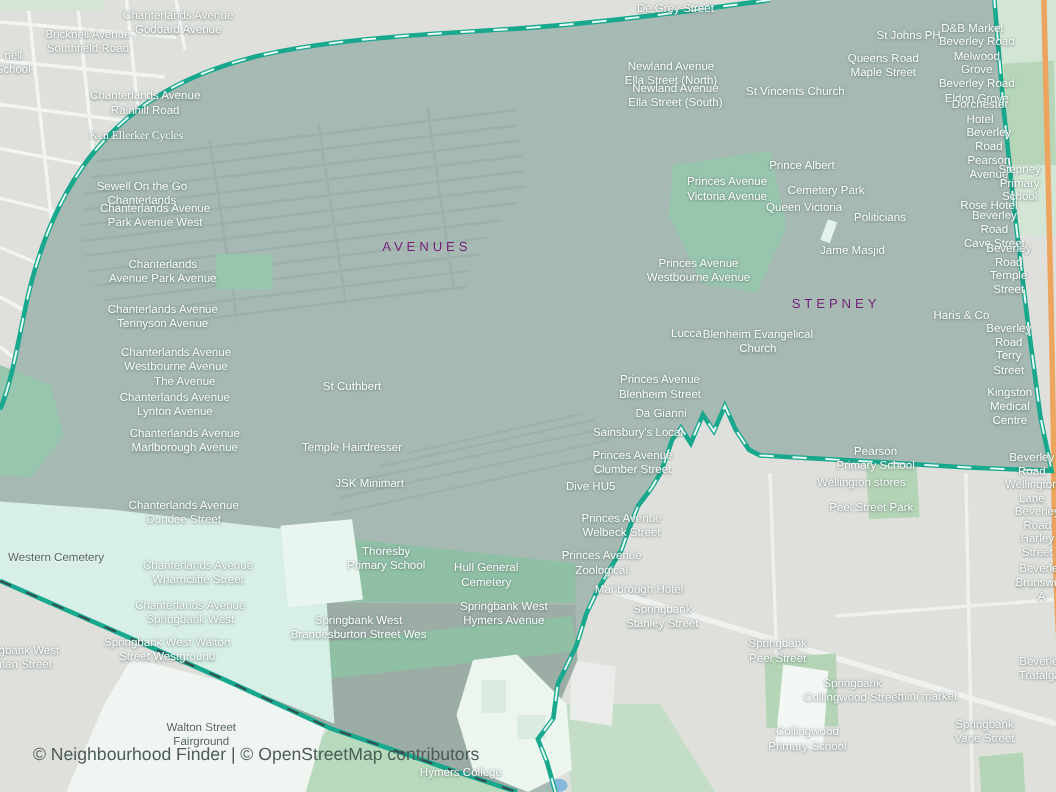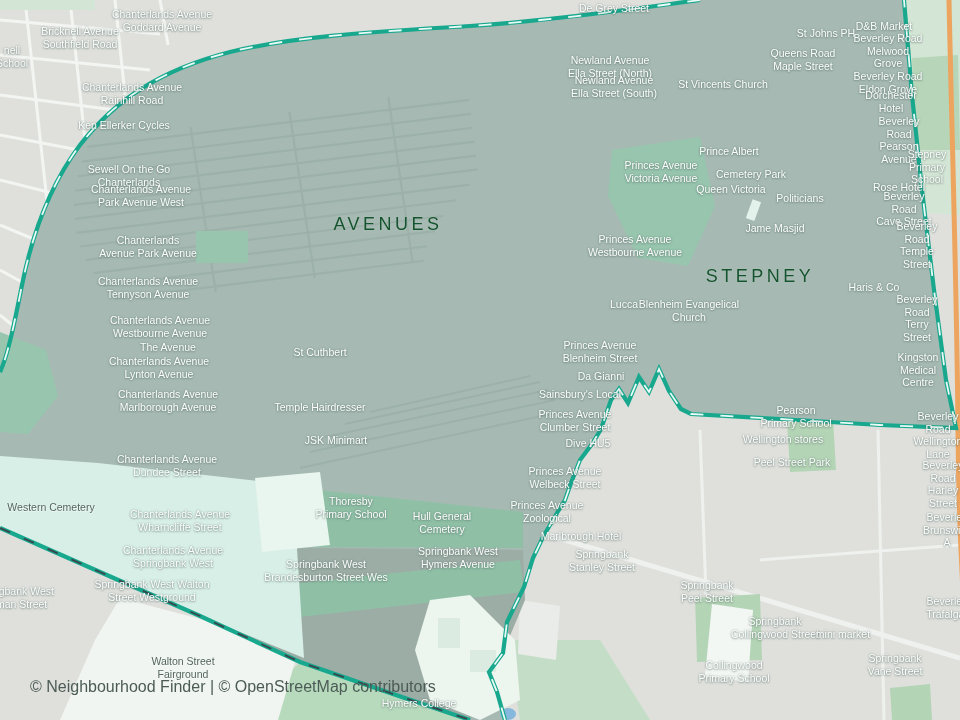--- a/index.html
+++ b/index.html
@@ -15,21 +15,21 @@
     white-space:pre-line;
     text-shadow:0 0 2px rgba(92,114,108,.65),0 1px 2px rgba(92,114,108,.55);
     pointer-events:none;
   }
   .map-label.dark{
     color:#53655f;
     text-shadow:0 0 2px rgba(255,255,255,.8),0 1px 1px rgba(255,255,255,.6);
   }
   .region-label{
     position:absolute;transform:translate(-50%,-50%);
-    font-size:18px;letter-spacing:3.5px;color:#14532d;
+    font-size:12px;letter-spacing:3.5px;color:#701a75;
     text-shadow:0 0 1px rgba(255,255,255,.3);pointer-events:none;white-space:pre;
   }
   .attribution{
     position:absolute;left:30px;top:678px;
     font-size:16px;color:#4c5b56;
   }
 </style>
 </head>
 <body>
 
@@ -171,21 +171,21 @@
       <div class="map-label" style="left: 610px; top: 67px;">Newland Avenue
 Ella Street (North)</div>
       <div class="map-label" style="left: 614px; top: 87px;">Newland Avenue
 Ella Street (South)</div>
       <div class="map-label" style="left: 723px; top: 84px;">St Vincents Church</div>
       <div class="map-label" style="left: 888px; top: 83px;">Beverley Road
 Eldon Grove</div>
       <div class="map-label" style="left: 891px; top: 102px;">Dorchester Hotel</div>
       <div class="map-label" style="left: 132px; top: 94px;">Chanterlands Avenue
 Rainhill Road</div>
-      <div class="map-label" style="left: 124px; top: 125px;">Ken Ellerker Cycles</div>
+      <div class="map-label" style="left: 124px; top: 125px; font-family: Liberation Serif, serif;">Ken Ellerker Cycles</div>
       <div class="map-label" style="left: 899px; top: 140px;">Beverley Road
 Pearson Avenue</div>
       <div class="map-label" style="left: 927px; top: 167px;">Stepney
 Primary School</div>
       <div class="map-label" style="left: 129px; top: 176px;">Sewell On the Go
 Chanterlands</div>
       <div class="map-label" style="left: 729px; top: 151px;">Prince Albert</div>
       <div class="map-label" style="left: 661px; top: 172px;">Princes Avenue
 Victoria Avenue</div>
       <div class="map-label" style="left: 751px; top: 174px;">Cemetery Park</div>
@@ -225,21 +225,21 @@
       <div class="map-label" style="left: 580px; top: 394px;">Sainsbury's Local</div>
       <div class="map-label" style="left: 168px; top: 401px;">Chanterlands Avenue
 Marlborough Avenue</div>
       <div class="map-label" style="left: 320px; top: 407px;">Temple Hairdresser</div>
       <div class="map-label" style="left: 796px; top: 417px;">Pearson
 Primary School</div>
       <div class="map-label" style="left: 575px; top: 421px;">Princes Avenue
 Clumber Street</div>
       <div class="map-label" style="left: 336px; top: 440px;">JSK Minimart</div>
       <div class="map-label" style="left: 783px; top: 439px;">Wellington stores</div>
-      <div class="map-label" style="left: 588px; top: 443px;">Dive HU5</div>
+      <div class="map-label" style="left: 537px; top: 443px;">Dive HU5</div>
       <div class="map-label" style="left: 938px; top: 435px;">Beverley Road
 Wellington Lane</div>
       <div class="map-label" style="left: 792px; top: 462px;">Peel Street Park</div>
       <div class="map-label" style="left: 167px; top: 466px;">Chanterlands Avenue
 Dundee Street</div>
       <div class="map-label" style="left: 565px; top: 478px;">Princes Avenue
 Welbeck Street</div>
       <div class="map-label" style="left: 943px; top: 484px;">Beverley Road
 Harley Street</div>
       <div class="map-label dark" style="left: 51px; top: 507px;">Western Cemetery</div>

